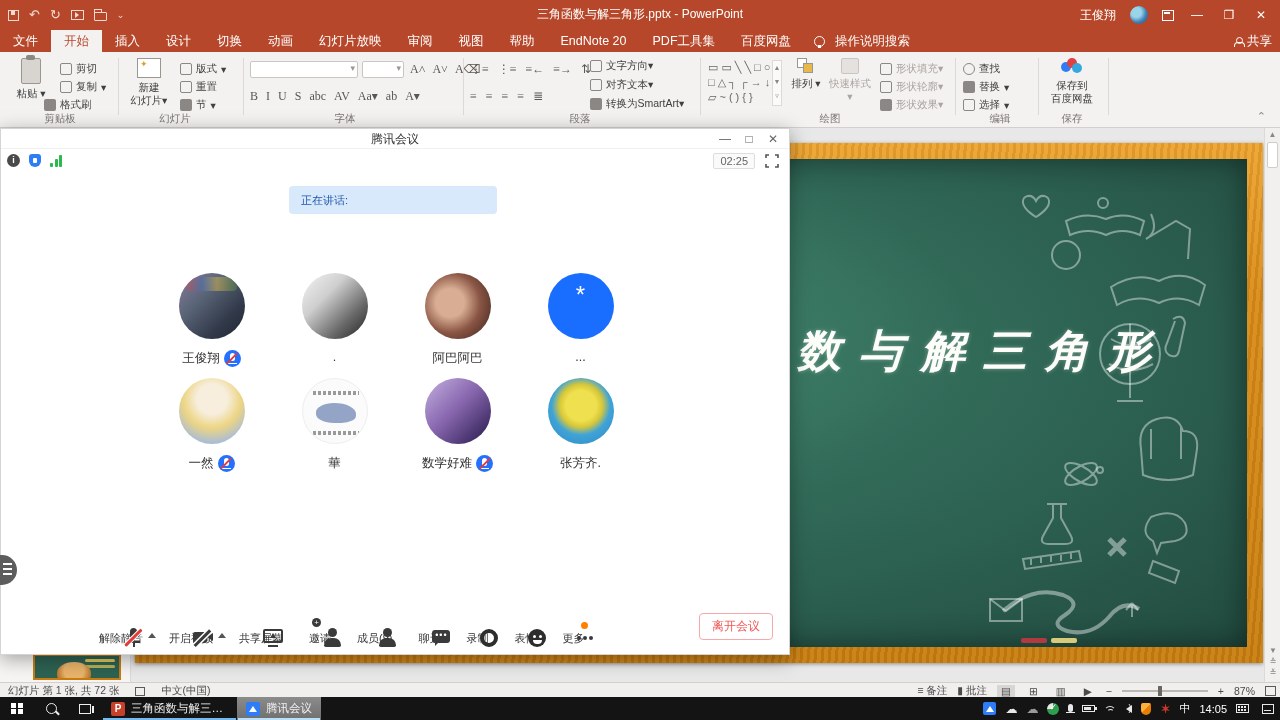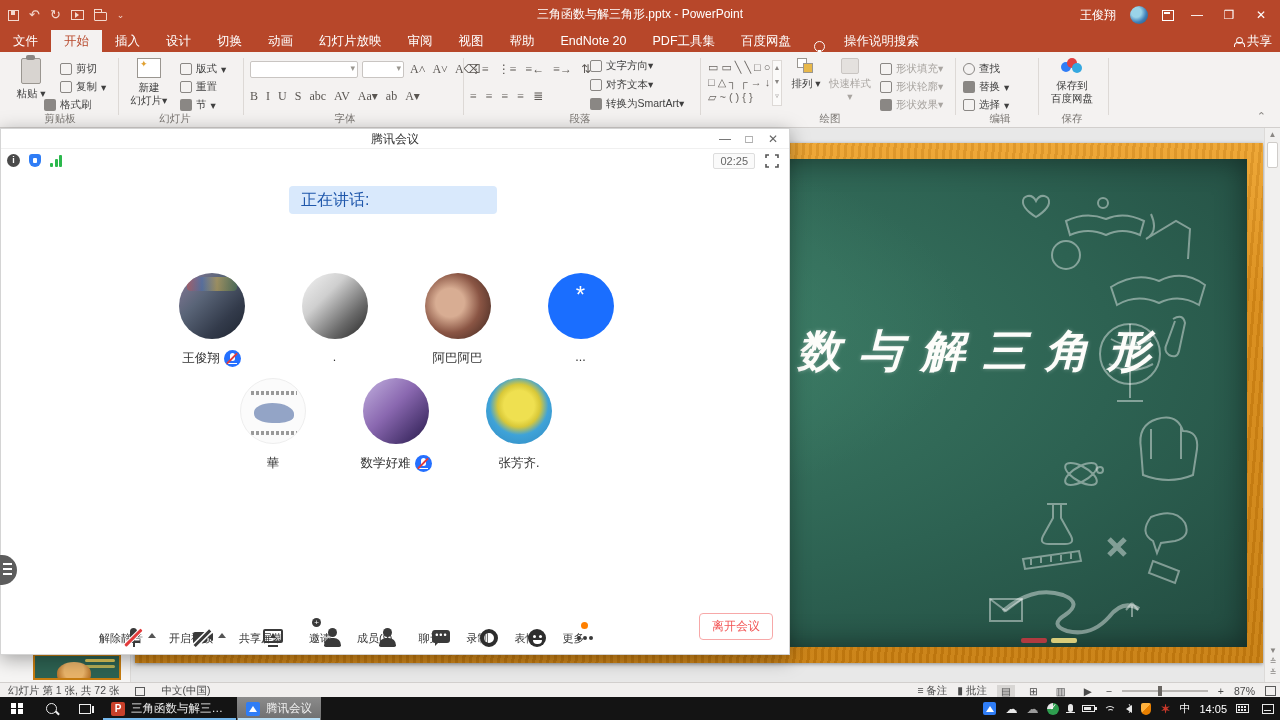--- a/index.html
+++ b/index.html
@@ -20,21 +20,21 @@
   .tb-right { position:absolute; right:0; top:0; height:30px; display:flex; align-items:center; gap:14px; padding-right:10px; }
   .tb-right .nm { font-size:12px; }
   .acct-av { width:18px; height:18px; border-radius:50%; background:radial-gradient(circle at 35% 35%, #9ad4e8 0 30%, #3f7fb8 60%, #25506e 100%); }
   .wc { font-size:12px; color:#fff; width:18px; text-align:center; cursor:default; }
   .rib-disp { width:12px; height:11px; border:1.5px solid #fff; position:relative; }
   .rib-disp:before { content:""; position:absolute; left:1px; top:1px; width:6px; height:2px; background:#fff; }
 
   .ppt-tabs { position:absolute; top:30px; left:0; width:1280px; height:22px; background:#b7472a; display:flex; align-items:flex-end; }
   .ptab { font-size:12.5px; color:#fff; padding:0 13px; line-height:22px; white-space:nowrap; }
   .ptab.active { background:#f4f2f1; color:#b7472a; }
-  .tab-search { display:flex; align-items:flex-end; gap:19px; color:#fff; font-size:12.5px; padding:0 10px; line-height:22px; }
+  .tab-search { display:flex; align-items:center; gap:10px; color:#fff; font-size:12.5px; padding:0 10px; line-height:22px; }
   .bulb { width:11px; height:11px; border:1.3px solid #fff; border-radius:50%; position:relative; }
   .bulb:before { content:""; position:absolute; left:3px; top:8px; width:3px; height:3px; background:#fff; }
   .tab-share { position:absolute; right:8px; bottom:0; display:flex; gap:5px; align-items:center; color:#fff; font-size:12.5px; line-height:22px; }
   .person-ic { width:8px; height:8px; position:relative; }
   .person-ic:before { content:""; position:absolute; left:2px; top:0; width:5px; height:5px; border-radius:50%; border:1.2px solid #fff; }
   .person-ic:after { content:""; position:absolute; left:0; top:5px; width:9px; height:4px; border:1.2px solid #fff; border-bottom:none; border-radius:4px 4px 0 0; }
 
   .ribbon { position:absolute; top:52px; left:0; width:1280px; height:76px; background:#f4f2f1; border-bottom:1px solid #d2cfcd; font-size:10.5px; color:#3f3f3f; }
   .rsep { position:absolute; top:6px; bottom:12px; width:1px; background:#ddd9d6; }
   .bigbtn { position:absolute; top:6px; width:54px; text-align:center; line-height:13px; }
@@ -94,21 +94,21 @@
   .m-ctrls span { width:24px; text-align:center; color:#666; font-size:12px; line-height:20px; }
   .m-inforow { position:absolute; left:6px; top:25px; display:flex; gap:9px; align-items:center; }
   .ic-info { width:13px; height:13px; border-radius:50%; background:#4a4a4a; color:#fff; font-size:9px; font-weight:bold; text-align:center; line-height:13px; }
   .ic-shield { width:12px; height:13px; background:#2f7df6; border-radius:3px 3px 6px 6px; position:relative; }
   .ic-shield:before { content:""; position:absolute; left:4px; top:4px; width:4px; height:5px; background:#fff; border-radius:1px; }
   .ic-signal { width:13px; height:12px; position:relative; }
   .ic-signal i { position:absolute; bottom:0; width:3px; background:#2bb84c; border-radius:1px; }
   .m-timer-area { position:absolute; right:10px; top:24px; display:flex; gap:10px; align-items:center; }
   .m-timer { border:1px solid #ddd; border-radius:2px; font-size:11px; color:#666; padding:1px 6px; background:#fafafa; }
   .ic-fullscreen svg { display:block; }
-  .speak-banner { position:absolute; left:288px; top:57px; width:208px; height:28px; background:#d9e9fc; border-radius:4px; font-size:16px; color:#1f57ab; line-height:28px; padding-left:12px; }
+  .speak-banner { position:absolute; left:288px; top:57px; width:208px; height:28px; background:#d9e9fc; border-radius:4px; font-size:11px; color:#1f57ab; line-height:28px; padding-left:12px; }
 
   .prow { position:absolute; left:0; width:790px; display:flex; justify-content:center; gap:57px; }
   .prow1 { top:144px; }
   .prow2 { top:249px; }
   .pt { display:flex; flex-direction:column; align-items:center; width:66px; }
   .pav { width:66px; height:66px; border-radius:50%; overflow:hidden; position:relative; flex:none; }
   .pname { margin-top:11px; display:flex; align-items:center; gap:4px; font-size:12.5px; color:#333; white-space:nowrap; }
   .av-photo-boy { background:linear-gradient(135deg,#8a7a9a 0%,#5a6578 35%,#333b4b 70%,#1e2430 100%); }
   .av-photo-boy:before { content:""; position:absolute; left:8px; top:4px; width:50px; height:14px; background:linear-gradient(90deg,#c05050,#4a70b0 30%,#d0b050 60%,#508050); opacity:.55; border-radius:4px; }
   .av-photo-clouds { background:linear-gradient(180deg,#9ec2ec 0%,#e9bccd 40%,#c794ab 55%,#4a5a6a 75%,#27333f 100%); }
@@ -517,20 +517,31 @@
           <div class="pav av-blue-star">
             <span class="star">*</span>
           </div>
           <div class="pname">
             <span>...</span>
           </div>
         </div>
       </div>
     <div class="prow prow2">
         <div class="pt">
+          <div class="pav av-photo-child"></div>
+          <div class="pname">
+            <span>一然</span>
+            <span class="mute-badge">
+              <span class="bar"></span>
+              <span class="base"></span>
+              <span class="slash"></span>
+            </span>
+          </div>
+        </div>
+        <div class="pt">
           <div class="pav av-photo-whale">
             <span class="t1"></span>
             <span class="wh"></span>
             <span class="t2"></span>
           </div>
           <div class="pname">
             <span>華</span>
           </div>
         </div>
         <div class="pt">

